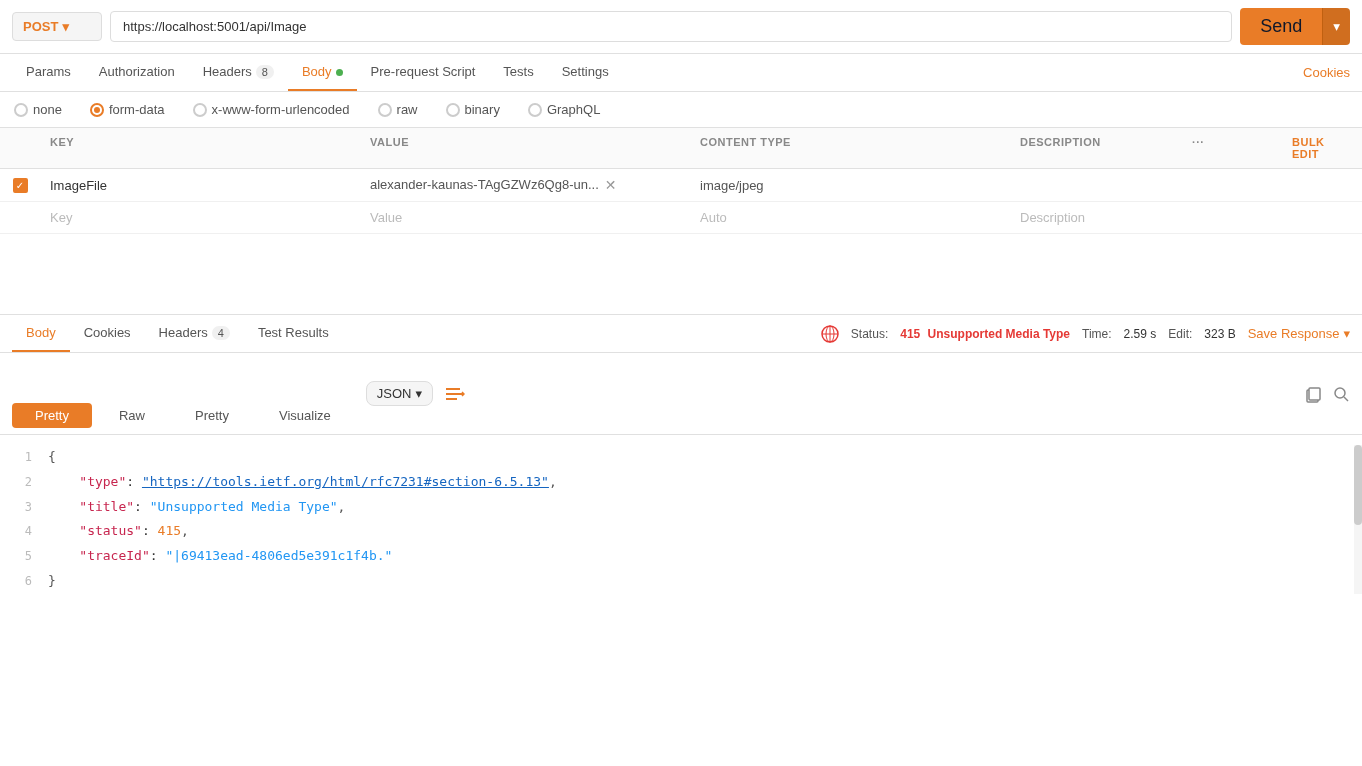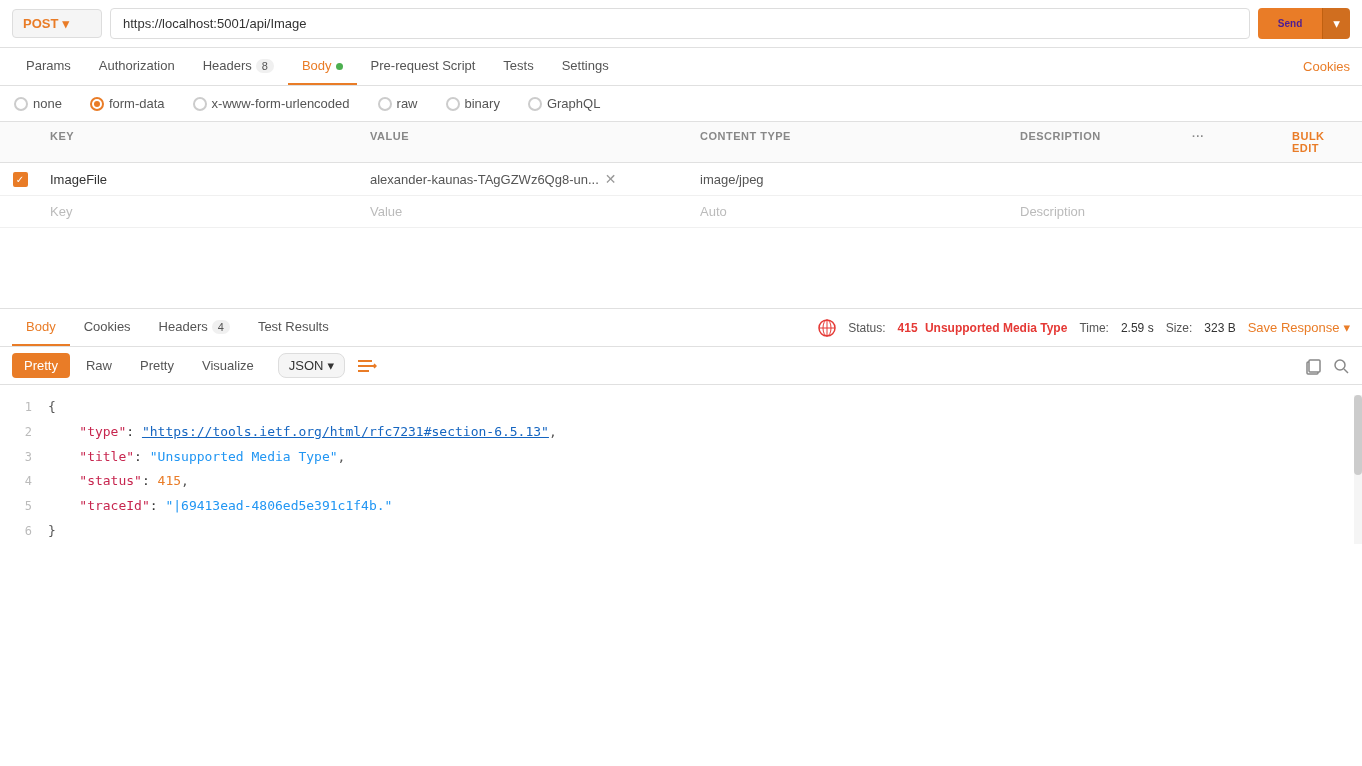--- a/index.html
+++ b/index.html
@@ -37,25 +37,25 @@
       color: #333;
       background: #fff;
     }
     .send-btn-group {
       display: flex;
       border-radius: 4px;
       overflow: hidden;
     }
     .send-btn {
       background: #e97c27;
-      color: #4c1d95;
+      color: #0f172a;
       border: none;
       padding: 8px 20px;
-      font-size: 10px;
-      font-weight: 700;
+      font-size: 18px;
+      font-weight: 400;
       cursor: pointer;
     }
     .send-btn-arrow {
       background: #d06e1f;
       color: #fff;
       border: none;
       border-left: 1px solid #c06010;
       padding: 8px 10px;
       cursor: pointer;
     }
@@ -183,21 +183,20 @@
       border: 2px solid #e97c27;
       border-radius: 2px;
       display: flex;
       align-items: center;
       justify-content: center;
       color: #fff;
       font-size: 10px;
     }
     .value-cell {
       display: flex;
-      align-items: center;
       gap: 6px;
     }
     .value-text {
       color: #555;
       font-size: 13px;
       overflow: hidden;
       text-overflow: ellipsis;
       white-space: nowrap;
       max-width: 260px;
     }
@@ -241,25 +240,26 @@
     
     .format-row {
       display: flex;
       align-items: center;
       padding: 6px 12px;
       border-bottom: 1px solid #e0e0e0;
       gap: 4px;
       background: #fff;
     }
     .format-tab {
-      padding: 5px 12px;
+      padding: 5px 23px;
       font-size: 13px;
       cursor: pointer;
       color: #555;
       border-radius: 4px;
+      margin-top: 44px;
     }
     .format-tab.active {
       background: #e97c27;
       color: #fff;
       font-weight: 500;
     }
     .format-dropdown {
       display: flex;
       align-items: center;
       gap: 4px;
@@ -453,21 +453,21 @@
         <line x1="1" y1="9" x2="17" y2="9" stroke="#e53935" stroke-width="1"></line>
         <line x1="9" y1="1" x2="9" y2="17" stroke="#e53935" stroke-width="1"></line>
       </svg>
       <span>Status:</span>
       <span class="status-415">
         <span>415</span>
         <span style="margin-left:4px;">Unsupported Media Type</span>
       </span>
       <span>Time:</span>
       <span style="color:#333;font-weight:500;">2.59 s</span>
-      <span>Size:</span>
+      <span>Edit:</span>
       <span style="color:#333;font-weight:500;">323 B</span>
       <span class="save-response">
         <span>Save Response</span>
         <span>▾</span>
       </span>
     </div>
   </div>
 
   <div class="format-row">
     <div class="format-tab active">Pretty</div>

